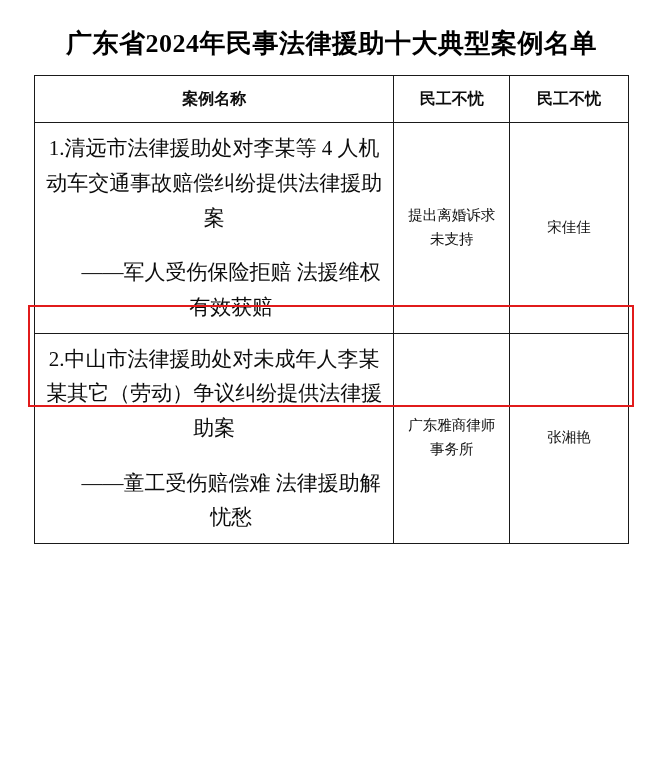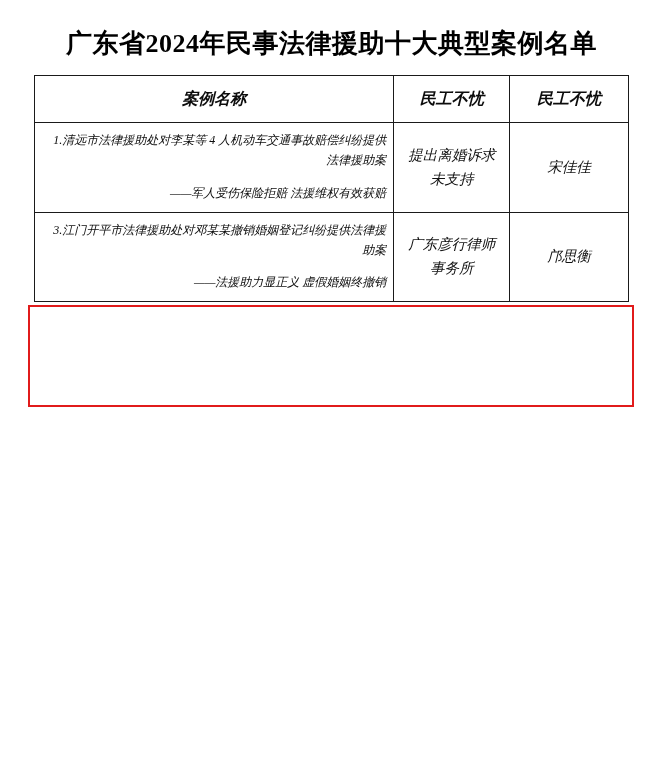--- a/index.html
+++ b/index.html
@@ -41,45 +41,44 @@
     width: 100%;
     table-layout: fixed;
     font-size: 14.5px;
   }
   table.case-table th,
   table.case-table td {
     border: 1px solid #1a1a1a;
     vertical-align: middle;
     padding: 8px 7px;
     line-height: 1.65;
-    font-style: italic;
   }
   table.case-table thead th {
     text-align: center;
     font-weight: bold;
     font-size: 16px;
     padding: 10px 6px;
   }
   col.c-name { width: 60.5%; }
   col.c-unit { width: 19.5%; }
   col.c-person { width: 20%; }
 
   td.name-cell {
-    text-align: right;
-    font-size: 12px;
+    text-align: center;
+    font-size: 21px;
   }
   td.unit-cell, td.person-cell {
     text-align: center;
     font-size: 14.5px;
     color: #111;
   }
   .sub-line {
     display: block;
     padding-left: 34px;
-    margin-top: 13px;
+    margin-top: 20px;
   }
   .person-line {
     display: block;
   }
   .highlight-box {
     position: absolute;
     border: 2.5px solid #e11b1b;
     left: -6px;
     width: 606px;
     box-sizing: border-box;
@@ -113,31 +112,31 @@
           <td class="name-cell">
             <span>1.</span><span>清远市法律援助处对李某等 4 人机动车交通事故赔偿纠纷提供法律援助案</span>
             <span class="sub-line">——军人受伤保险拒赔  法援维权有效获赔</span>
           </td>
           <td class="unit-cell">提出离婚诉求未支持</td>
           <td class="person-cell">
             <span class="person-line">宋佳佳</span>
           </td>
         </tr>
 
-
         <tr>
           <td class="name-cell">
-            <span>3.</span><span>江门开平市法律援助处对邓某某撤销婚姻登记纠纷提供法律援助案</span>
-            <span class="sub-line">——法援助力显正义  虚假婚姻终撤销</span>
+            <span>2.</span><span>中山市法律援助处对未成年人李某某其它（劳动）争议纠纷提供法律援助案</span>
+            <span class="sub-line">——童工受伤赔偿难  法律援助解忧愁</span>
           </td>
-          <td class="unit-cell">广东彦行律师事务所</td>
+          <td class="unit-cell">广东雅商律师事务所</td>
           <td class="person-cell">
-            <span class="person-line">邝思衡</span>
+            <span class="person-line">张湘艳</span>
           </td>
         </tr>
+
 
 
 
 
       </tbody>
     </table>
 
     <div class="highlight-box" id="highlight-box" style="top: 230.391px; height: 101.25px; border-color: rgb(225, 27, 27);"></div>
   </div>
 </div>

